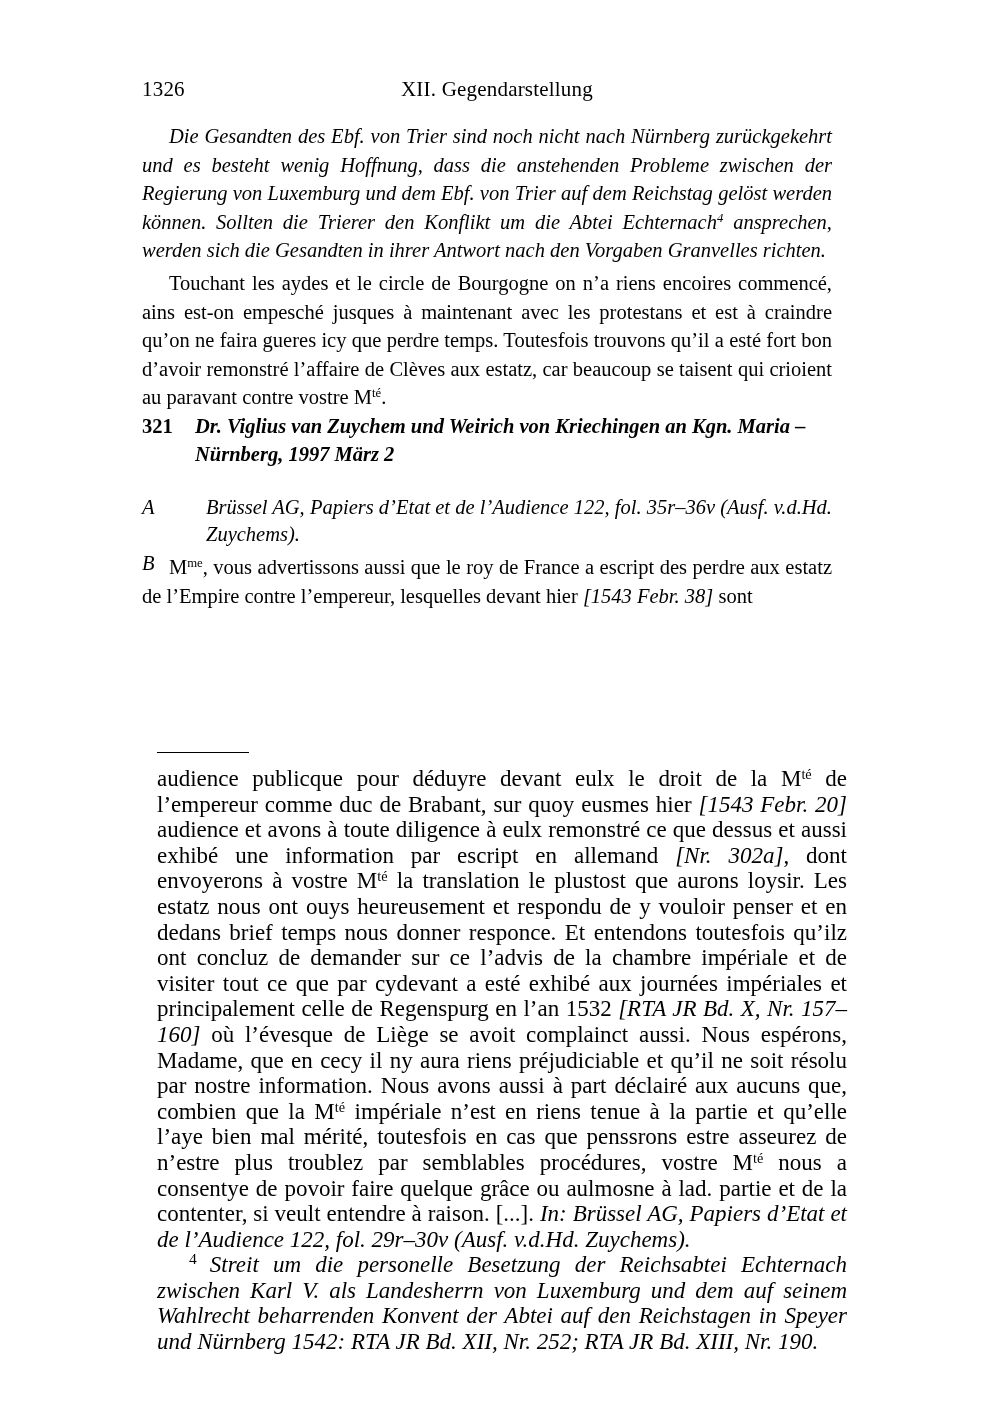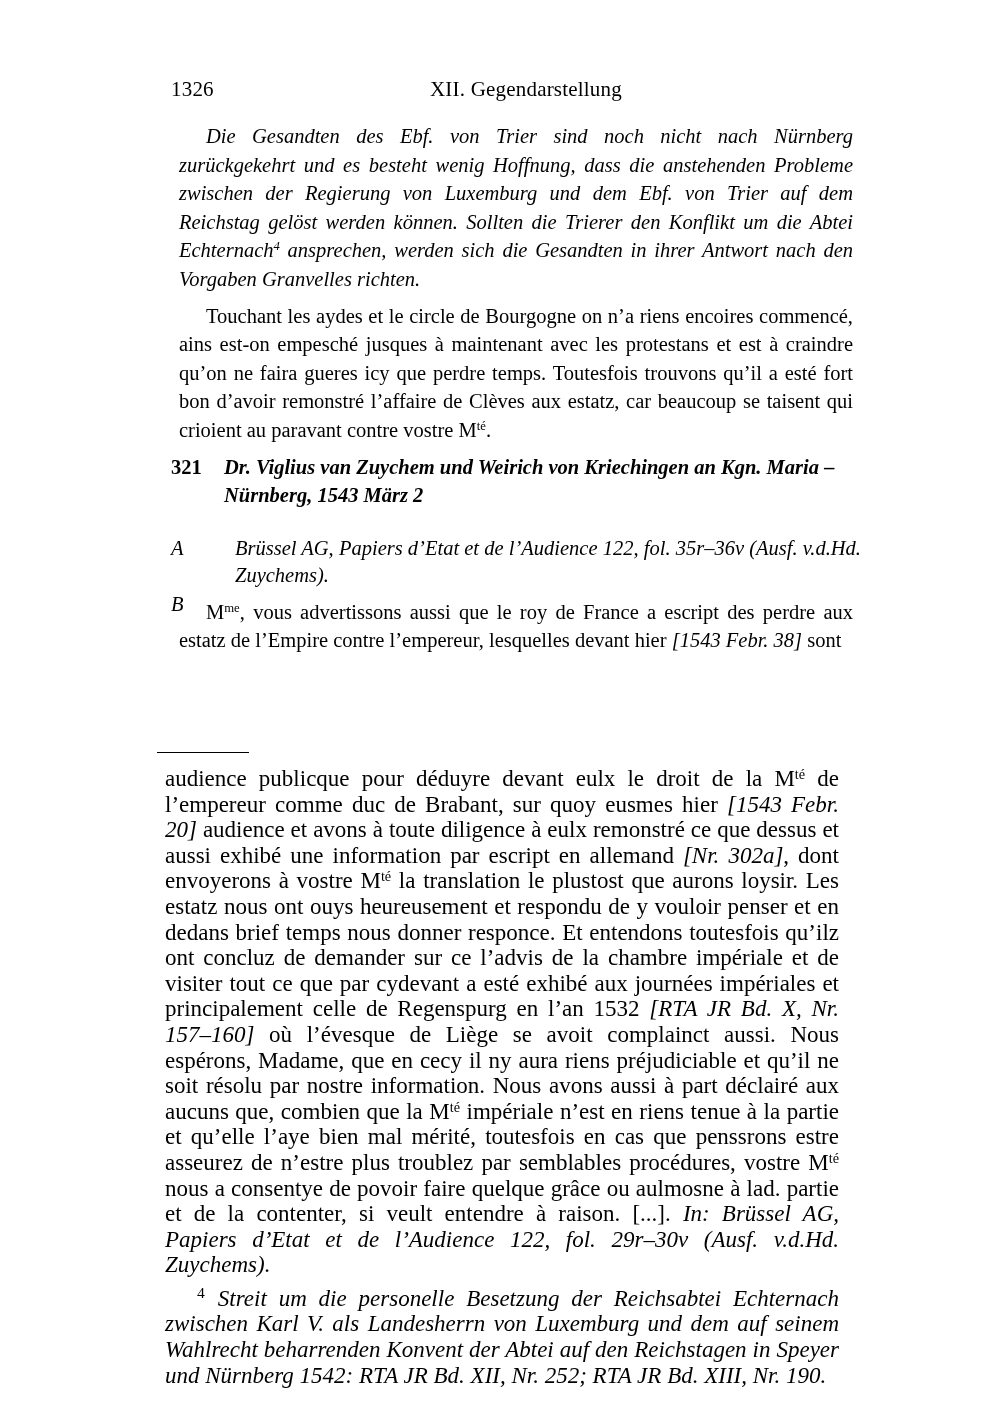--- a/index.html
+++ b/index.html
@@ -12,21 +12,21 @@
     width: 1004px;
     height: 1418px;
     background: #ffffff;
     color: #000000;
     font-family: "Liberation Serif", "DejaVu Serif", serif;
     overflow: hidden;
     box-sizing: border-box;
   }
   .content {
     position: absolute;
-    left: 171px;
+    left: 142px;
     top: 72px;
     width: 690px;
   }
 
   
   .runhead {
     position: relative;
     height: 34px;
     font-size: 21px;
     line-height: 34px;
@@ -45,21 +45,21 @@
     text-align: center;
     padding-left: 20px;
     letter-spacing: 0.2px;
   }
 
   
   .body-block {
     margin-top: 16px;
   }
   p {
-    margin: 8px;
+    margin: 0;
     text-align: justify;
     text-justify: inter-word;
     font-size: 20.5px;
     line-height: 28.6px;
   }
   p.indent { text-indent: 27px; }
   .regest {
     font-style: italic;
   }
   .roman {
@@ -158,21 +158,21 @@
     <div class="body-block">
       <p class="regest indent"><span>Die Gesandten des Ebf. von Trier sind noch nicht nach Nürnberg zurückgekehrt und es besteht wenig Hoffnung, dass die anstehenden Probleme zwischen der Regierung von Luxemburg und dem Ebf. von Trier auf dem Reichstag gelöst werden können. Sollten die Trierer den Konflikt um die Abtei Echternach</span><sup>4</sup><span> ansprechen, werden sich die Gesandten in ihrer Antwort nach den Vorgaben Granvelles richten.</span></p>
     </div>
 
     <div class="text-block">
       <p class="roman indent"><span>Touchant les aydes et le circle de Bourgogne on n’a riens encoires commencé, ains est-on empesché jusques à maintenant avec les protestans et est à craindre qu’on ne faira gueres icy que perdre temps. Toutesfois trouvons qu’il a esté fort bon d’avoir remonstré l’affaire de Clèves aux estatz, car beaucoup se taisent qui crioient au paravant contre vostre M</span><sup>té</sup><span>.</span></p>
     </div>
 
     <div class="section-head">
       <span class="num">321</span>
-      <span>Dr. Viglius van Zuychem und Weirich von Kriechingen an Kgn. Maria – Nürnberg, 1543 März 2</span>
+      <span>Dr. Viglius van Zuychem und Weirich von Kriechingen an Kgn. Maria – Nürnberg, 1997 März 2</span>
     </div>
 
     <div class="sigla">
       <div class="sigla-row">
         <span class="sig">A</span>
         <span>Brüssel AG, Papiers d’Etat et de l’Audience 122, fol. 35r–36v (Ausf. v.d.Hd. Zuychems).</span>
       </div>
       <div class="sigla-row">
         <span class="sig">B</span>
       </div>

